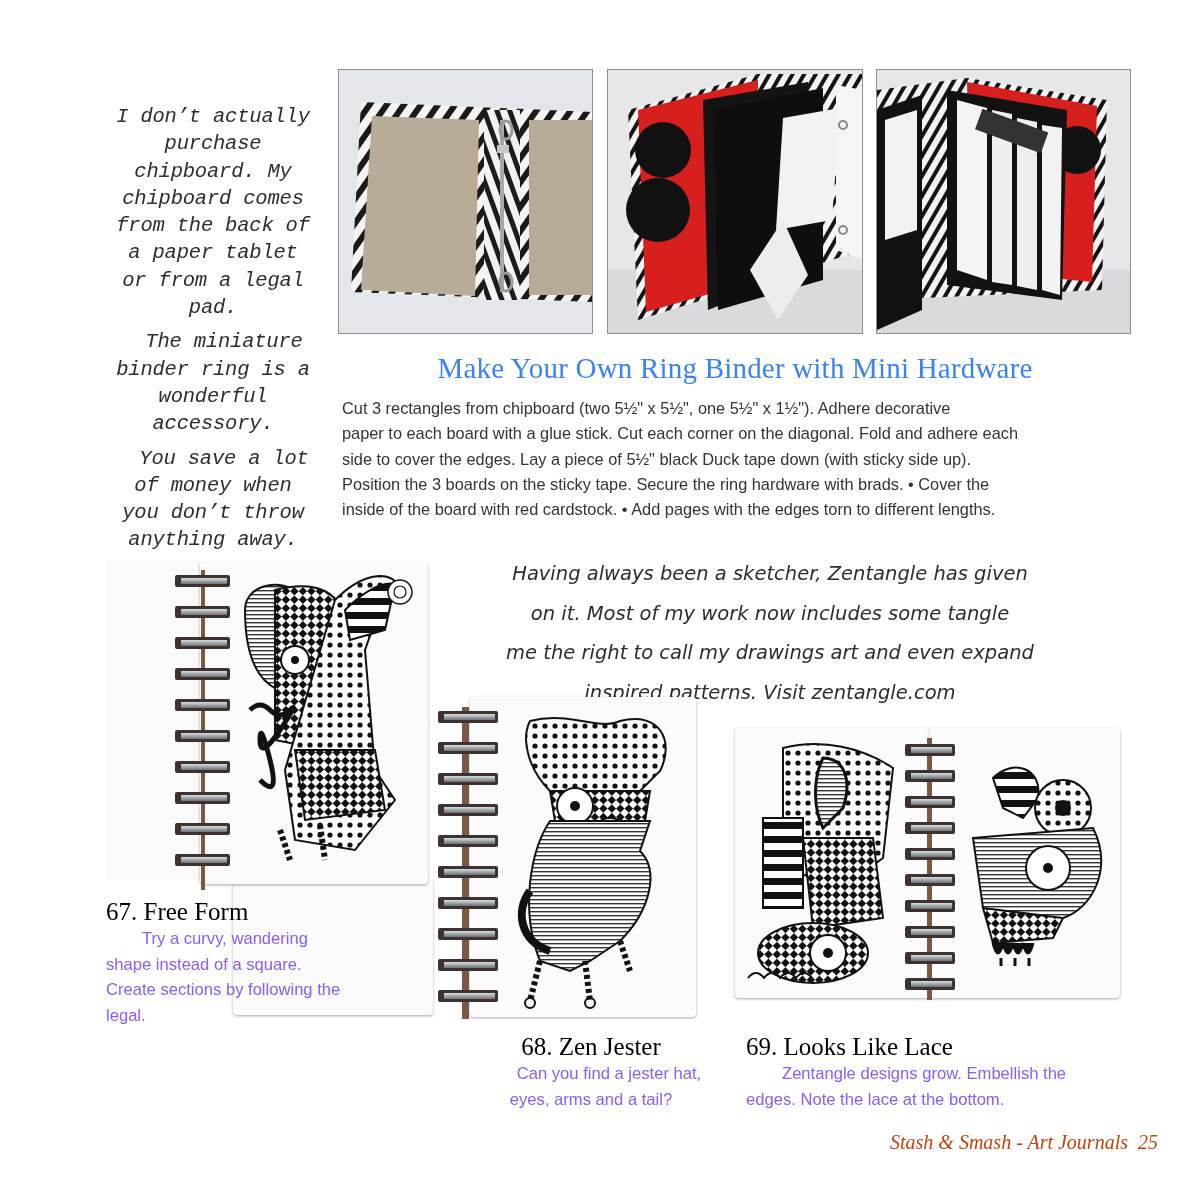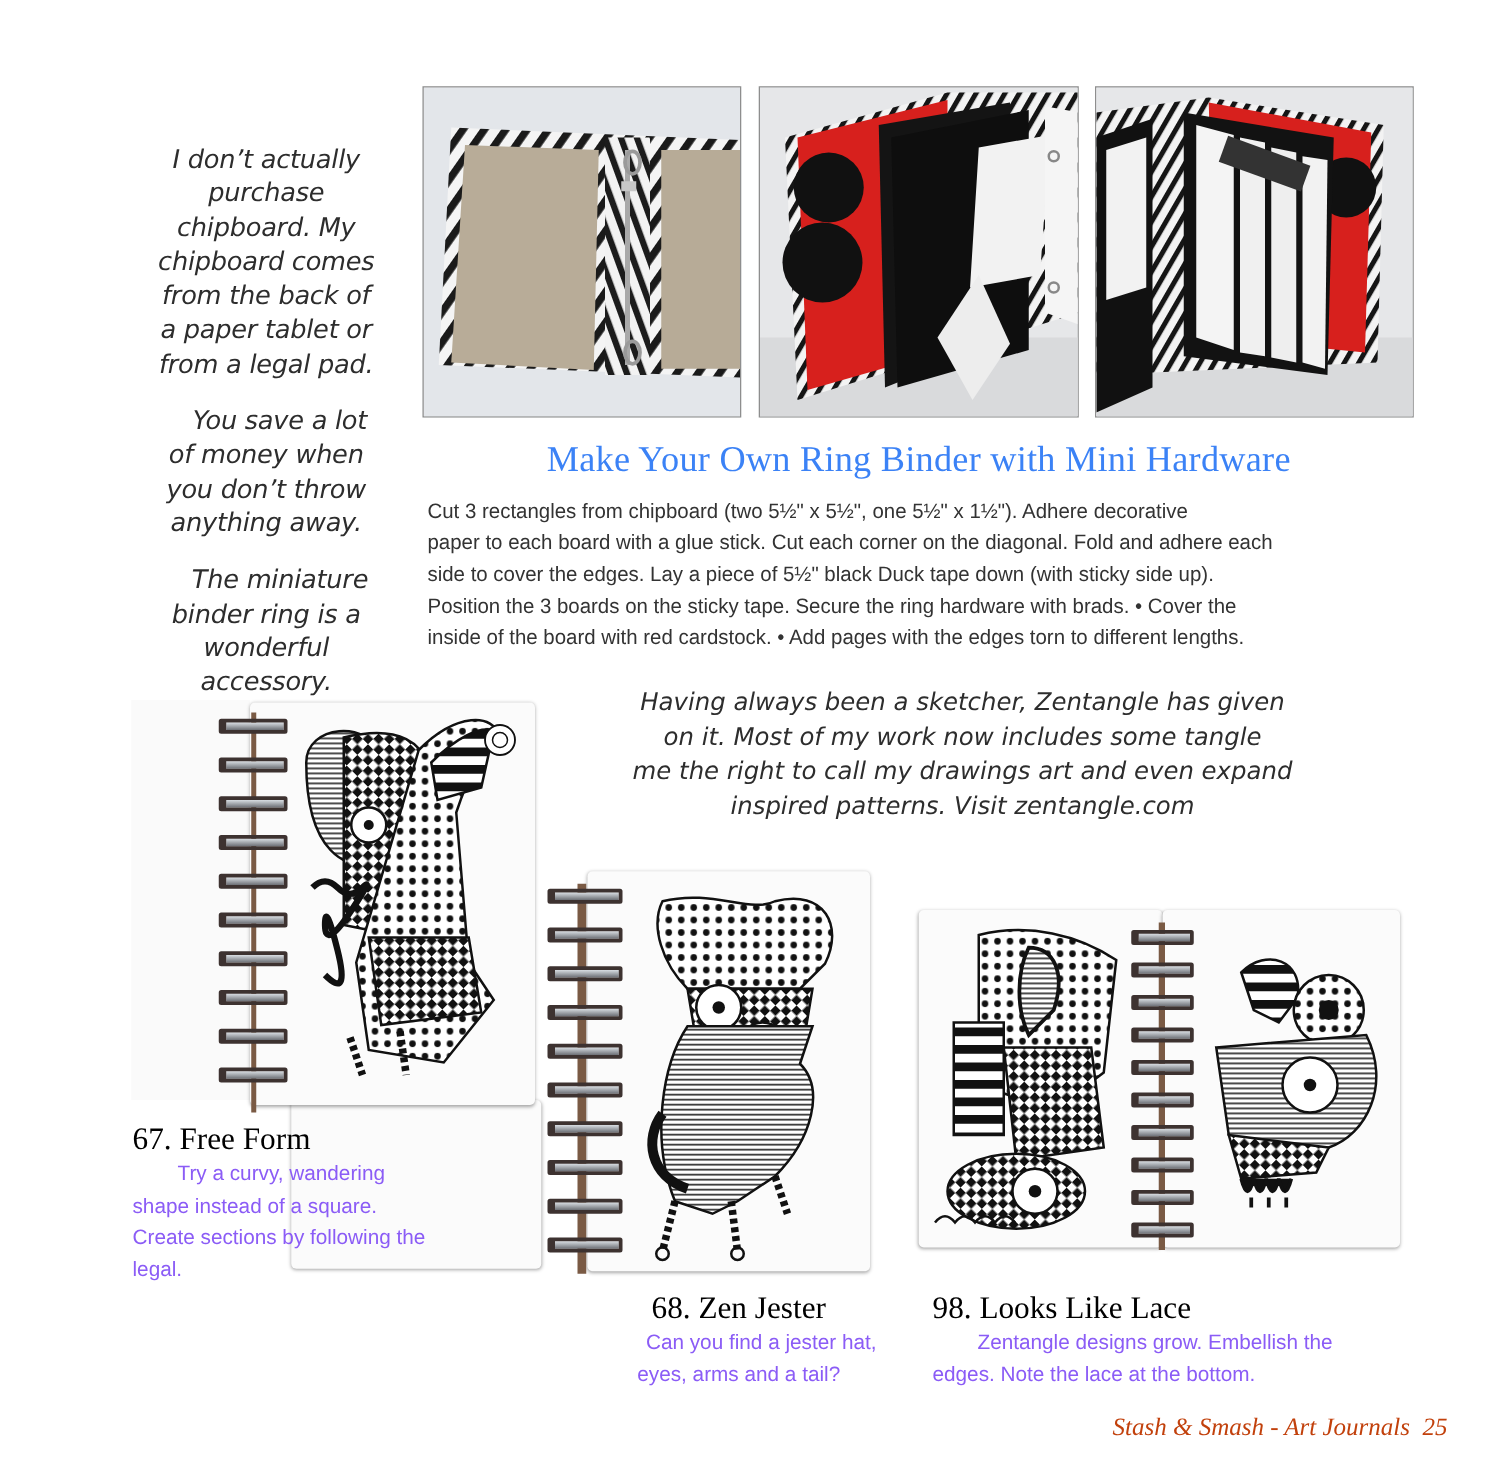--- a/index.html
+++ b/index.html
@@ -1,51 +1,51 @@
 <!DOCTYPE html>
 <html><head>
 <meta charset="utf-8">
 <style>
   html,body{margin:0;padding:0;background:#fff;}
   body{width:1200px;height:1182px;position:relative;overflow:hidden;font-family:"DejaVu Sans",sans-serif;color:#2b2b2b;}
   .abs{position:absolute;}
   
   .side-quote{left:104px;top:96px;width:218px;font-family:"DejaVu Sans",sans-serif;font-style:italic;font-size:20.5px;line-height:27.3px;text-align:center;color:#2d2d2d;letter-spacing:-0.2px;}
-  .side-quote p{margin:18px;}
+  .side-quote p{margin:7px;font-family:Liberation Mono, monospace;}
   .side-quote .ind{text-indent:22px;}
   
   .photo{top:69px;height:265px;border:1.5px solid #8e8e8e;box-sizing:border-box;overflow:hidden;background:#eceef0;}
   .p1{left:338px;width:255px;}
   .p2{left:607px;width:256px;}
   .p3{left:876px;width:255px;}
   
   .section-title{left:340px;top:352px;width:790px;text-align:center;font-family:"Liberation Serif",serif;font-size:29px;color:#3b82f6;letter-spacing:0.2px;}
   .section-body{left:342px;top:396px;width:790px;font-family:"Liberation Sans",sans-serif;font-size:16.6px;line-height:25.3px;color:#333;transform:scaleX(0.985);transform-origin:left top;}
   
   .mid-quote{left:470px;top:548px;width:600px;text-align:center;font-style:italic;font-size:19.5px;line-height:27.5px;color:#2d2d2d;}
-  .mid-quote p{margin:0;}
+  .mid-quote p{margin:12px;}
   
   .nb{background:#fff;}
   .page{position:absolute;background:#fbfbfb;border-radius:4px;box-shadow:0 1px 3px rgba(0,0,0,.35);}
   .spine{position:absolute;background:#7a5a44;}
   .ring{position:absolute;height:12px;border:3px solid #3d3230;border-left-width:6px;border-radius:2px;box-sizing:border-box;background:linear-gradient(#d8dde2,#6c6f75);}
   .art{position:absolute;}
   
   .cap-title{font-family:"Liberation Serif",serif;font-size:25px;color:#000000;white-space:nowrap;}
   .cap-body{font-family:"Liberation Sans",sans-serif;font-size:16.6px;line-height:25.5px;color:#8b5cf6;}
   .cap-body .ind{display:inline-block;width:36px;}
   .footer{right:42px;top:1131px;font-family:"Liberation Serif",serif;font-style:italic;font-size:20px;color:#c2410c;}
 </style>
 </head>
 <body>
 
 <div class="abs side-quote">
   <p>I don’t actually purchase chipboard. My chipboard comes from the back of a paper tablet or from a legal pad.</p>
+  <p class="ind">The miniature binder ring is a wonderful accessory.</p>
   <p class="ind">You save a lot of money when you don’t throw anything away.</p>
-  <p class="ind">The miniature binder ring is a wonderful accessory.</p>
 </div>
 
 <div class="abs photo p1" title="Open chipboard binder with zebra paper and ring hardware">
   <svg width="255" height="265" viewBox="0 0 255 265">
     <defs>
       <pattern id="zebra" width="14" height="14" patternUnits="userSpaceOnUse" patternTransform="rotate(35)">
         <rect width="14" height="14" fill="#f4f4f4"></rect>
         <rect width="6" height="14" fill="#1a1a1a"></rect>
       </pattern>
       <pattern id="zebra2" width="12" height="12" patternUnits="userSpaceOnUse" patternTransform="rotate(-20)">
@@ -249,21 +249,21 @@
 
 <div class="abs" style="left:446px;top:1033px;width:290px;text-align:center;">
   <div class="cap-title"><span>68.</span> <span>Zen Jester</span></div>
   <div class="cap-body">
     <div><span class="ind"></span><span>Can you find a jester hat,</span></div>
     <div>eyes, arms and a tail?</div>
   </div>
 </div>
 
 <div class="abs" style="left:746px;top:1033px;width:390px;">
-  <div class="cap-title"><span>98.</span> <span>Looks Like Lace</span></div>
+  <div class="cap-title"><span>69.</span> <span>Looks Like Lace</span></div>
   <div class="cap-body">
     <div><span class="ind"></span><span>Zentangle designs grow. Embellish the</span></div>
     <div>edges. Note the lace at the bottom.</div>
   </div>
 </div>
 
 <div class="abs footer">
   <span>Stash &amp; Smash - Art Journals</span>&nbsp;
   <span>25</span>
 </div>

